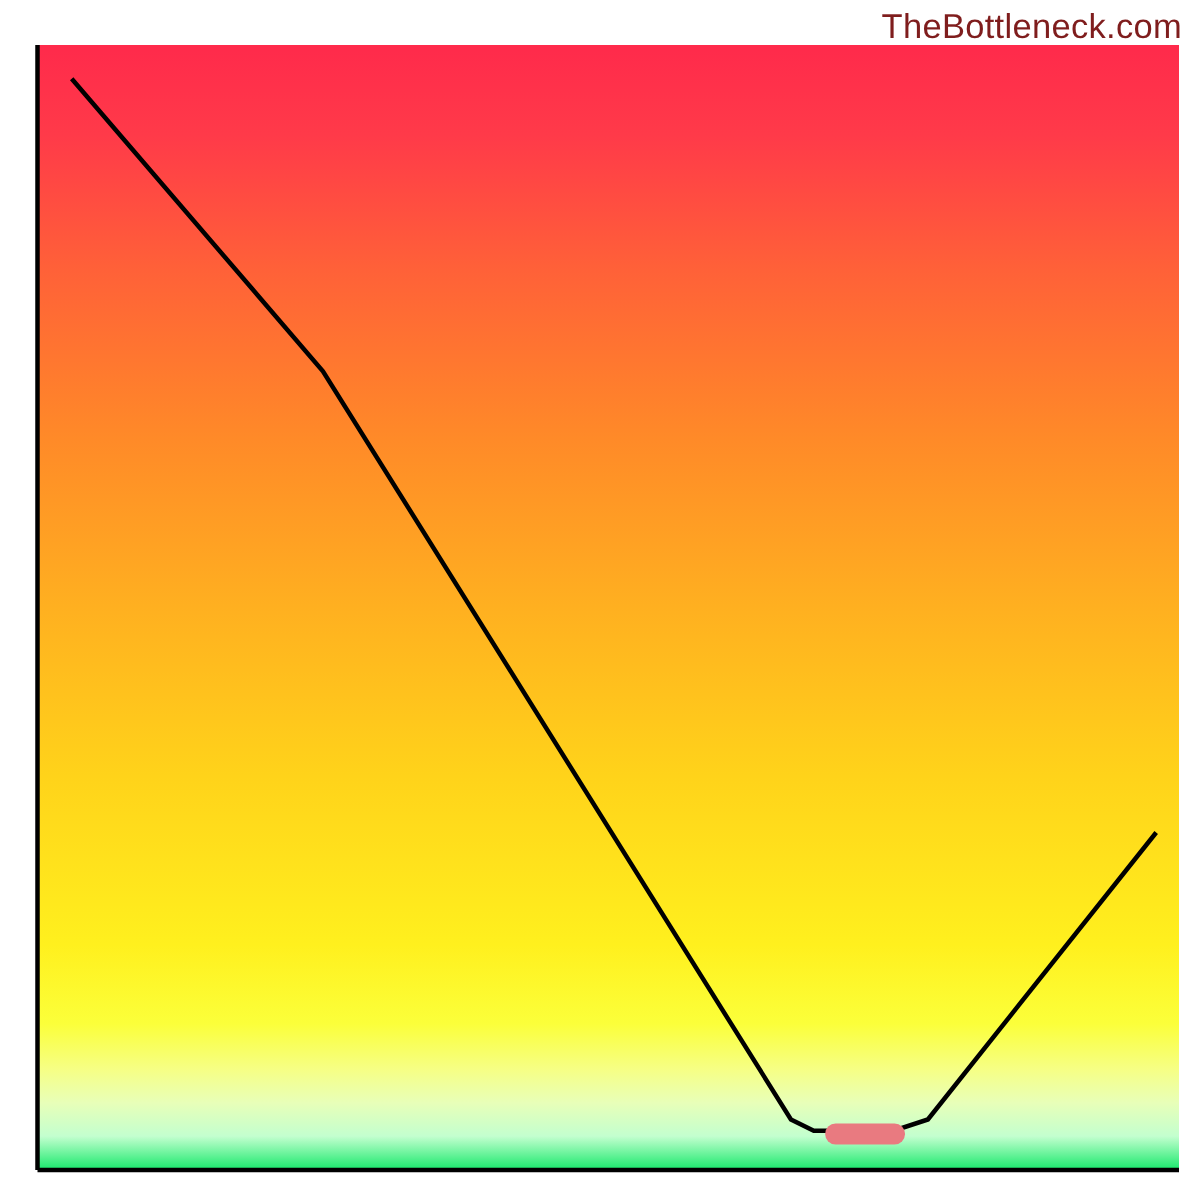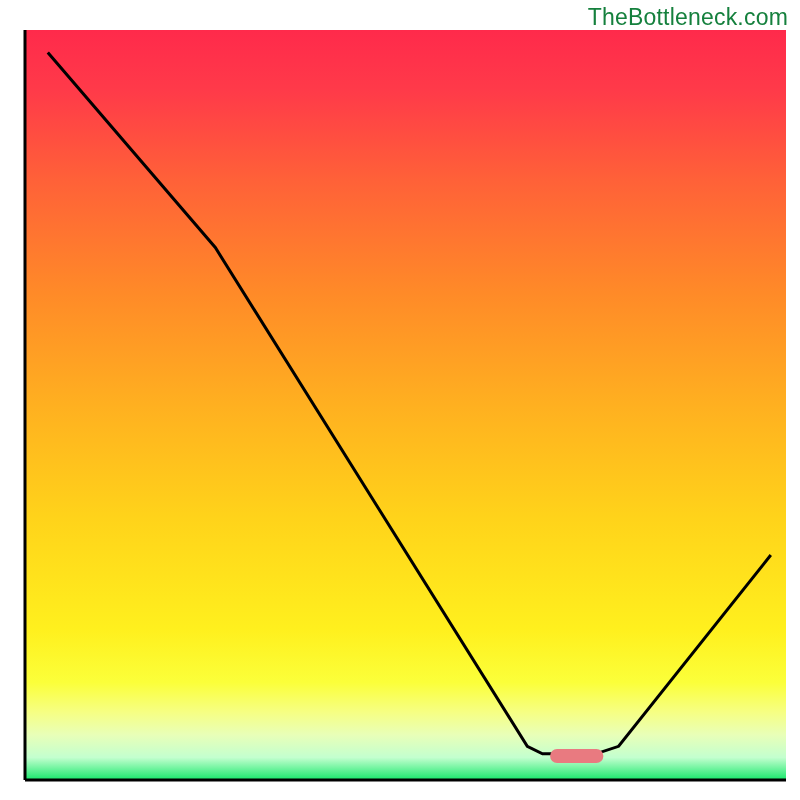--- a/index.html
+++ b/index.html
@@ -13,21 +13,21 @@
   }
   .wrap {
     position: relative;
     width: 800px;
     height: 800px;
   }
   .watermark {
     position: absolute;
     top: 4px;
     right: 12px;
-    color: #15803d;
+    color: #7f1d1d;
     font-size: 23px;
     font-weight: normal;
     letter-spacing: 0.2px;
     z-index: 4;
   }
   svg.plot {
     position: absolute;
     left: 0;
     top: 0;
     width: 800px;

